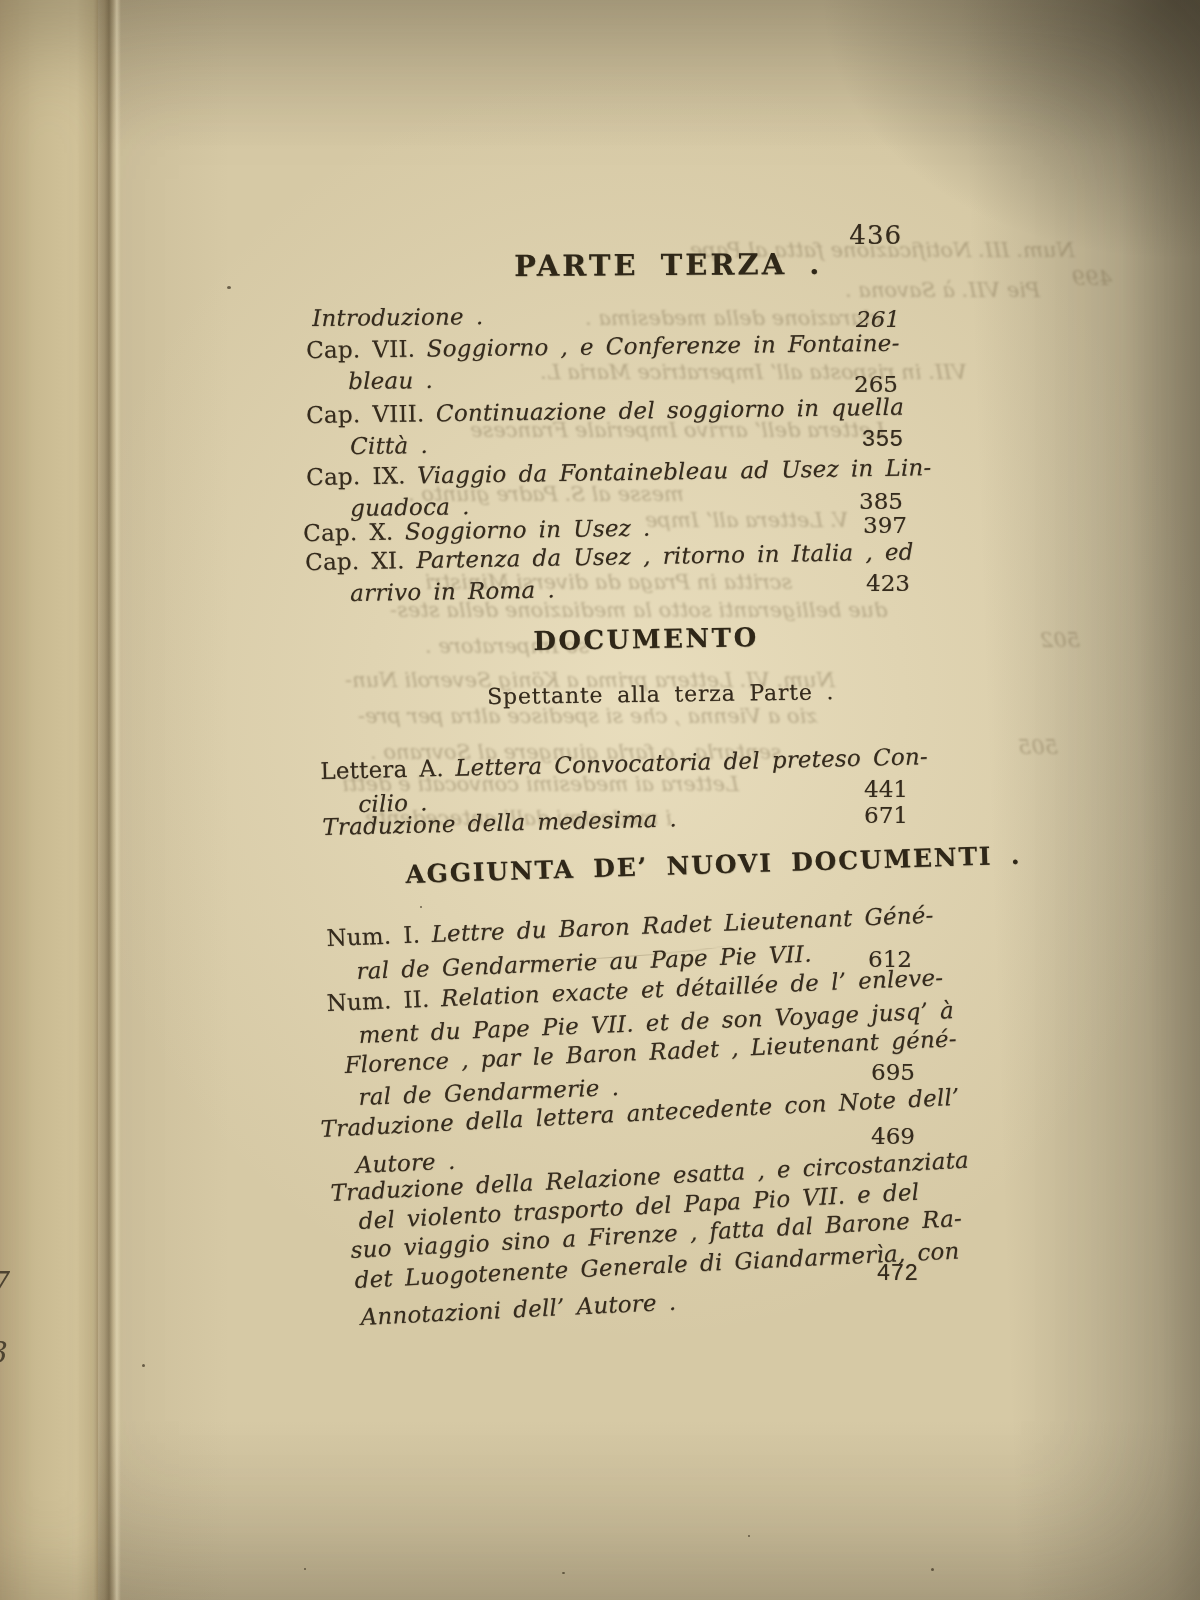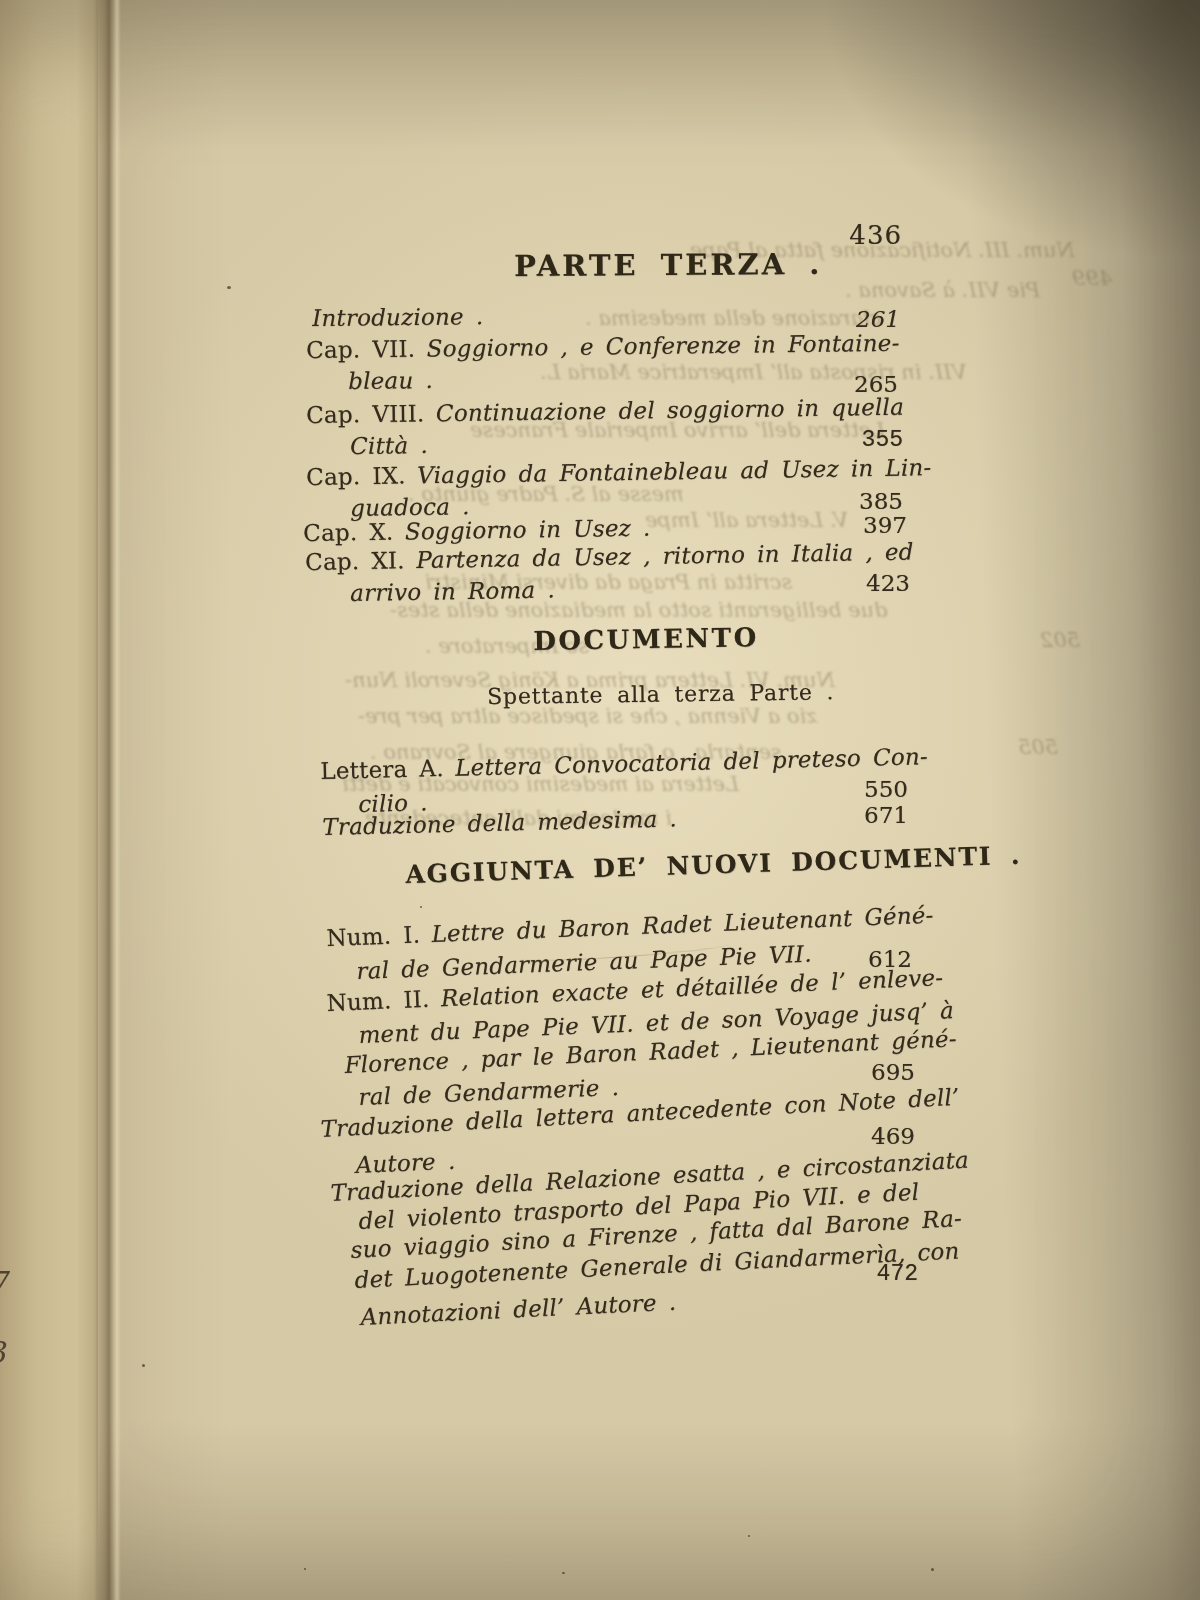--- a/index.html
+++ b/index.html
@@ -92,21 +92,21 @@
 
   <div class="line" style="left:305px;top:549px;transform:rotate(-1deg);"><span class="lbl">Cap. XI.</span><span class="itx">Partenza da Usez , ritorno in Italia , ed</span></div>
   <div class="line" style="left:350px;top:580px;transform:rotate(-1deg);"><span class="lbl"></span><span class="itx">arrivo in Roma .</span></div>
   <div class="pnum" style="right:290px;top:571px;">423</div>
 
   <div class="h-doc" style="left:533px;top:628px;transform:rotate(-1deg);">DOCUMENTO</div>
   <div class="h-spet" style="left:487px;top:686px;transform:rotate(-0.8deg);">Spettante alla terza Parte .</div>
 
   <div class="line" style="left:320px;top:758px;transform:rotate(-1.4deg);"><span class="lbl">Lettera A.</span><span class="itx">Lettera Convocatoria del preteso Con-</span></div>
   <div class="line" style="left:358px;top:791px;transform:rotate(-1.4deg);"><span class="lbl"></span><span class="itx">cilio .</span></div>
-  <div class="pnum" style="right:292px;top:777px;">550</div>
+  <div class="pnum" style="right:292px;top:777px;">441</div>
 
   <div class="line" style="left:322px;top:814px;transform:rotate(-1.4deg);"><span class="lbl"></span><span class="itx">Traduzione della medesima .</span></div>
   <div class="pnum" style="right:292px;top:803px;">671</div>
 
   <div class="h-agg" style="left:405px;top:862px;transform:rotate(-1.8deg);">AGGIUNTA DE’ NUOVI DOCUMENTI .</div>
 
   <div class="line" style="left:326px;top:925px;transform:rotate(-2.2deg);"><span class="lbl">Num. I.</span><span class="itx">Lettre du Baron Radet Lieutenant Géné-</span></div>
   <div class="line" style="left:356px;top:958px;transform:rotate(-2.2deg);"><span class="lbl"></span><span class="itx">ral de Gendarmerie au Pape Pie VII.</span></div>
   <div class="pnum" style="right:288px;top:947px;">612</div>
   <div class="scratch" style="left:520px;top:946px;"></div>

